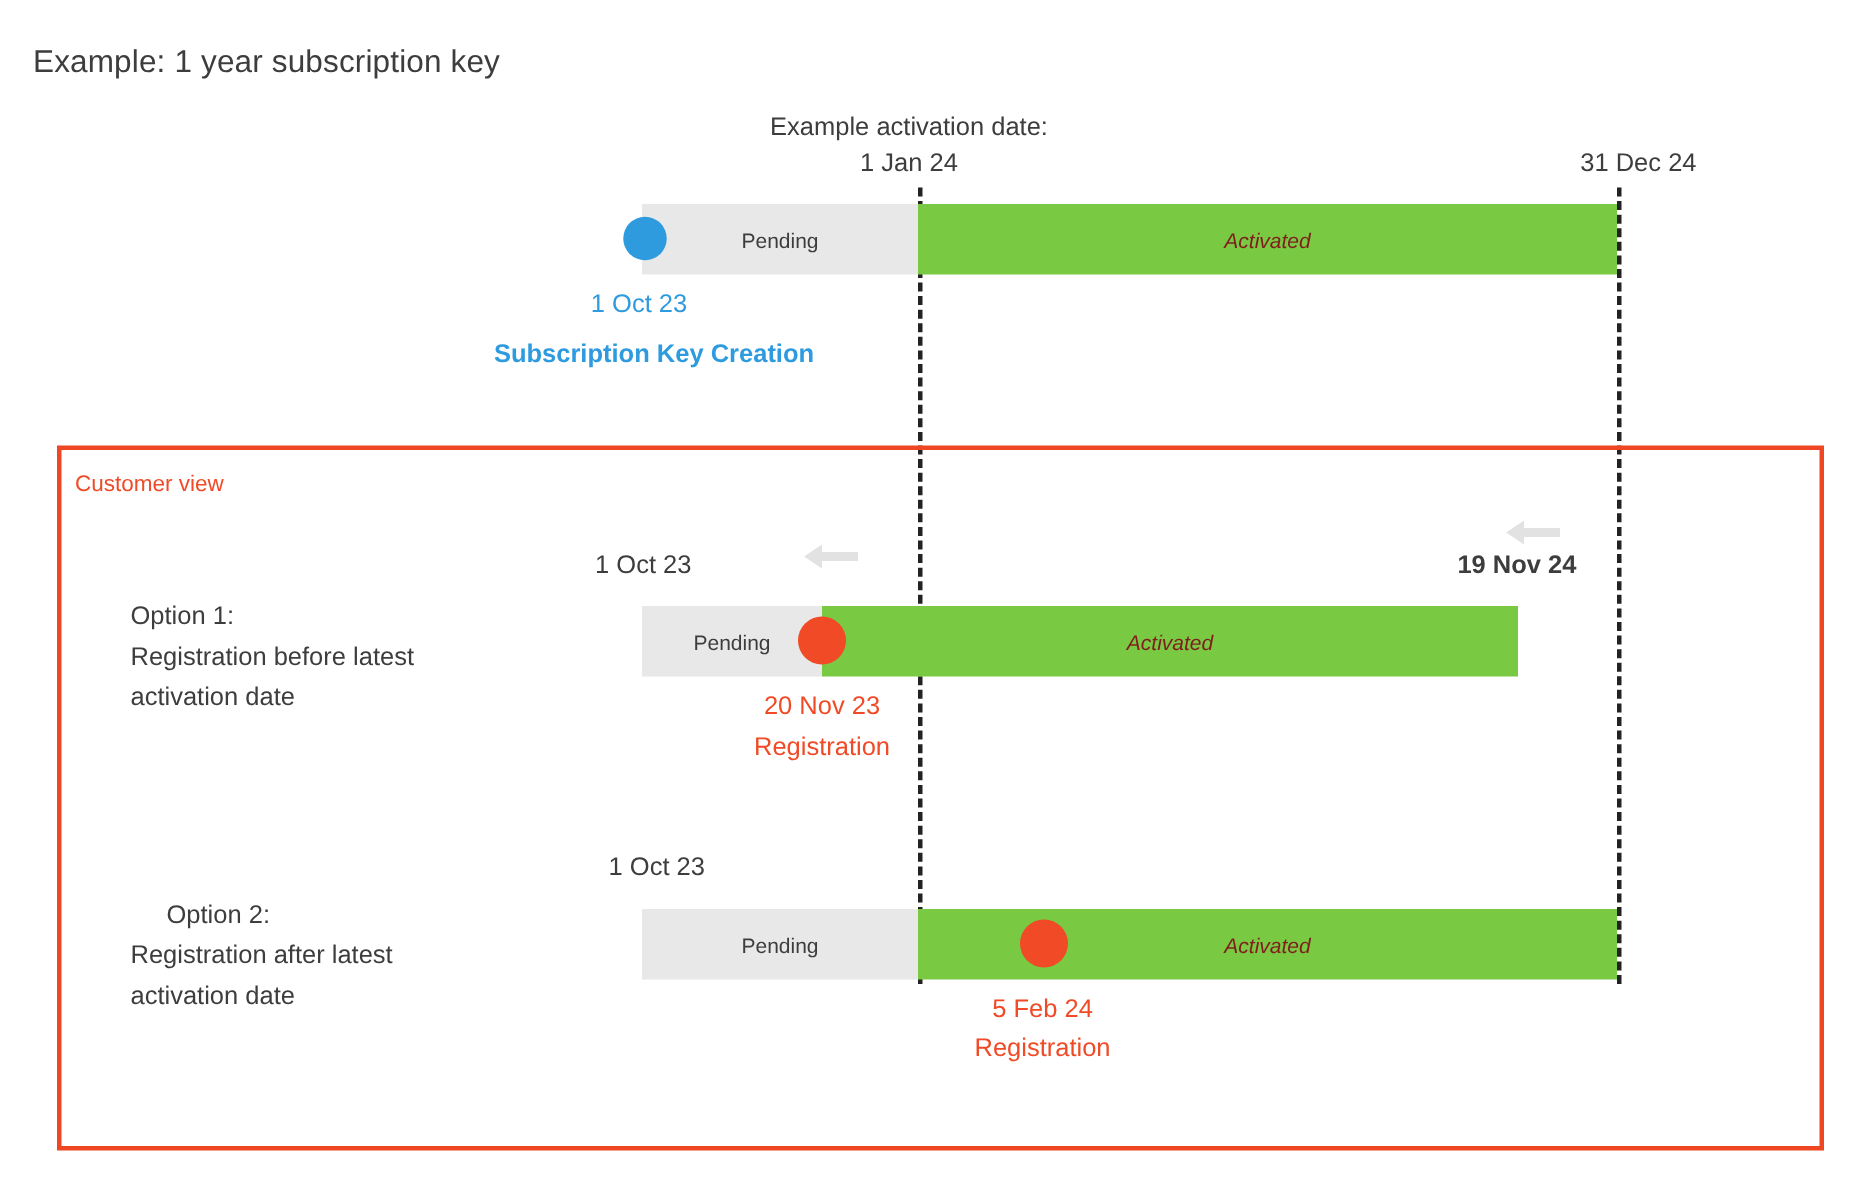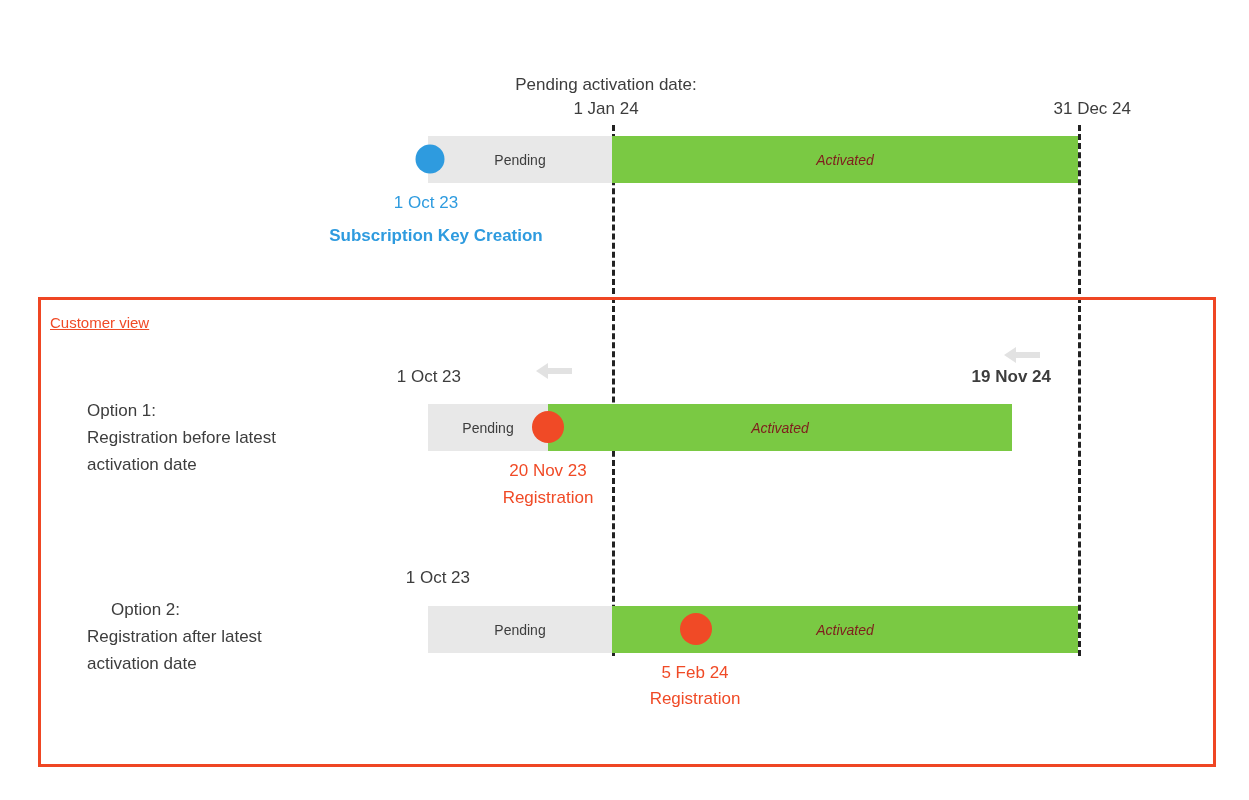--- a/index.html
+++ b/index.html
@@ -112,41 +112,42 @@
     position: absolute;
     width: 40px;
     height: 22px;
   }
 </style>
 </head>
 <body>
 
 <div id="canvas">
 
+  <div class="page-title">Example: 1 year subscription key</div>
 
-  <div class="lbl center" style="left:606px; top:75px;">Pending activation date:</div>
+  <div class="lbl center" style="left:606px; top:75px;">Example activation date:</div>
   <div class="lbl center" style="left:606px; top:99px;">1 Jan 24</div>
   <div class="lbl right" style="left:1131px; top:99px;">31 Dec 24</div>
 
   <div class="vline" style="left:612px; top:125px; height:531px;"></div>
   <div class="vline" style="left:1078px; top:125px; height:531px;"></div>
 
   <div class="bar pending" style="left:428px; top:136px; width:184px; height:47px;">
     <span class="bar-text">Pending</span>
   </div>
   <div class="bar activated" style="left:612px; top:136px; width:466px; height:47px;">
     <span class="bar-text">Activated</span>
   </div>
   <div class="dot blue" style="left:430px; top:159px; width:29px; height:29px;"></div>
 
   <div class="lbl blue center" style="left:426px; top:193px;">1 Oct 23</div>
   <div class="lbl blue center" style="left:436px; top:226px;font-weight:bold;">Subscription Key Creation</div>
 
   <div class="frame" style="left:38px; top:297px; width:1178px; height:470px;"></div>
-  <div class="frame-label" style="left:50px; top:314px;text-decoration:underline;">Customer view</div>
+  <div class="frame-label" style="left:50px; top:314px;">Customer view</div>
 
   <div class="option-desc" style="left:87px; top:397px;">Option 1:</div>
   <div class="option-desc" style="left:87px; top:424px;">Registration before latest
 activation date</div>
 
   <div class="lbl right" style="left:461px; top:367px;">1 Oct 23</div>
   <div class="lbl right" style="left:1051px; top:367px;font-weight:bold;">19 Nov 24</div>
 
   <span class="arrow-icon" style="left:534px; top:360px;">
     <svg width="40" height="22" viewBox="0 0 40 22" aria-hidden="true">

